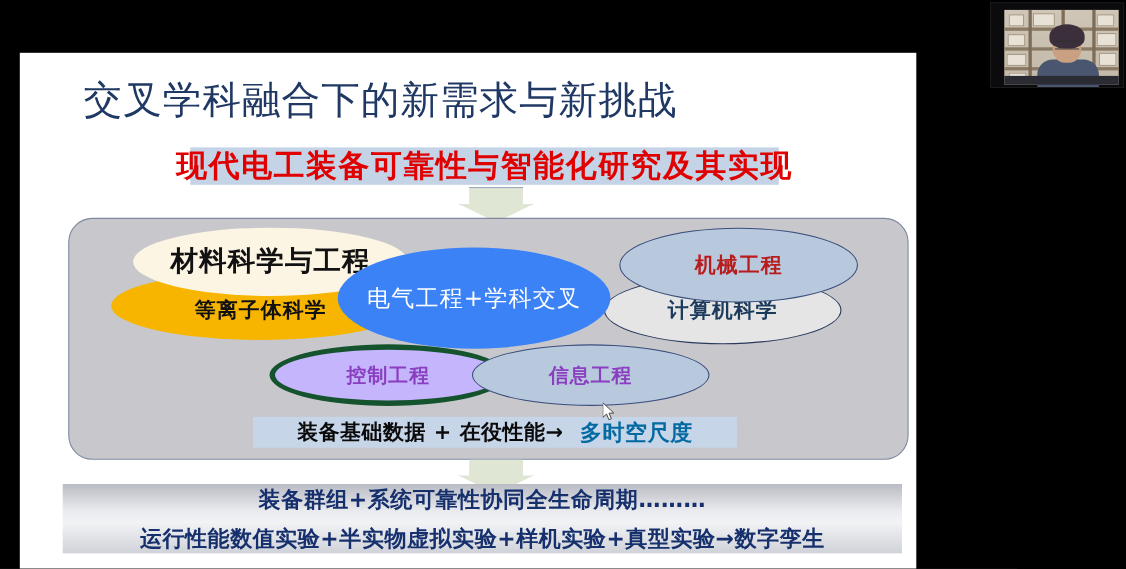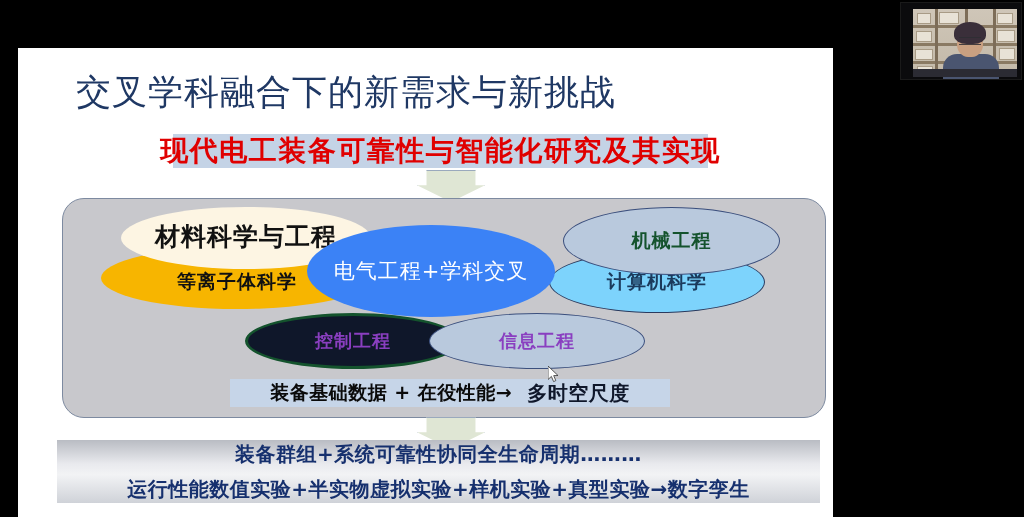--- a/index.html
+++ b/index.html
@@ -125,40 +125,40 @@
     transform: translateY(4px);
   }
 
   .ell-mech {
     left: 500px; top: 8px; width: 217px; height: 68px;
     background: #b9c9dd;
     border: 1px solid #3b4f7d;
     z-index: 4;
   }
   .ell-mech span {
-    color: #14532d; font-weight: bold; font-size: 19px; letter-spacing: 1px;
+    color: #b91c1c; font-weight: bold; font-size: 19px; letter-spacing: 1px;
     font-family: "DejaVu Sans", "Liberation Sans", sans-serif;
   }
 
   .ell-cs {
     left: 486px; top: 52px; width: 216px; height: 62px;
-    background: #7dd3fc;
+    background: #e5e5e5;
     border: 1px solid #2a3a5e;
     z-index: 3;
     align-items: center;
   }
   .ell-cs span {
     color: #1b3a5c; font-weight: bold; font-size: 19px; letter-spacing: 1px;
     font-family: "DejaVu Sans", "Liberation Sans", sans-serif;
   }
 
   .ell-control {
     left: 182px; top: 114px; width: 216px; height: 56px;
-    background: #0f172a;
-    border: 3px solid #14532d;
+    background: #c4b5fd;
+    border: 5px solid #14532d;
     z-index: 3;
   }
   .ell-control span {
     color: #8a3fc0; font-weight: bold; font-size: 18px; letter-spacing: 1px;
     font-family: "DejaVu Sans", "Liberation Sans", sans-serif;
   }
 
   .ell-info {
     left: 366px; top: 114px; width: 216px; height: 56px;
     background: #b9c9dd;
@@ -194,21 +194,21 @@
     justify-content: center;
     z-index: 6;
     gap: 15px;
   }
   .mid-eq .blk {
     color: #0a0a0a; font-weight: bold; font-size: 19px; letter-spacing: 0.5px;
     font-family: "DejaVu Sans", "Liberation Sans", sans-serif;
     white-space: nowrap;
   }
   .mid-eq .red {
-    color: #0f172a; font-weight: bold; font-size: 20px; letter-spacing: 0.5px;
+    color: #0369a1; font-weight: bold; font-size: 20px; letter-spacing: 0.5px;
     font-family: "DejaVu Sans", "Liberation Sans", sans-serif;
     white-space: nowrap;
   }
 
   
   .bottom-box {
     position: absolute;
     left: 39px;
     top: 392px;
     width: 763px;

